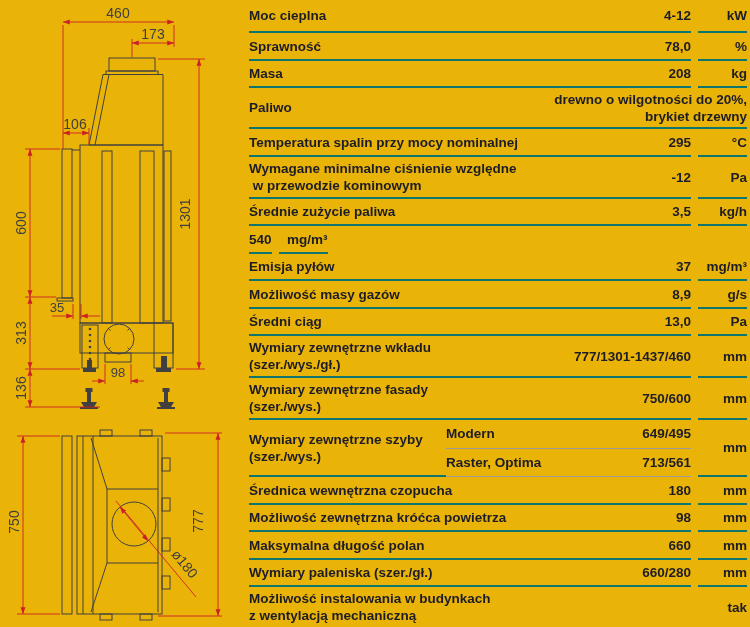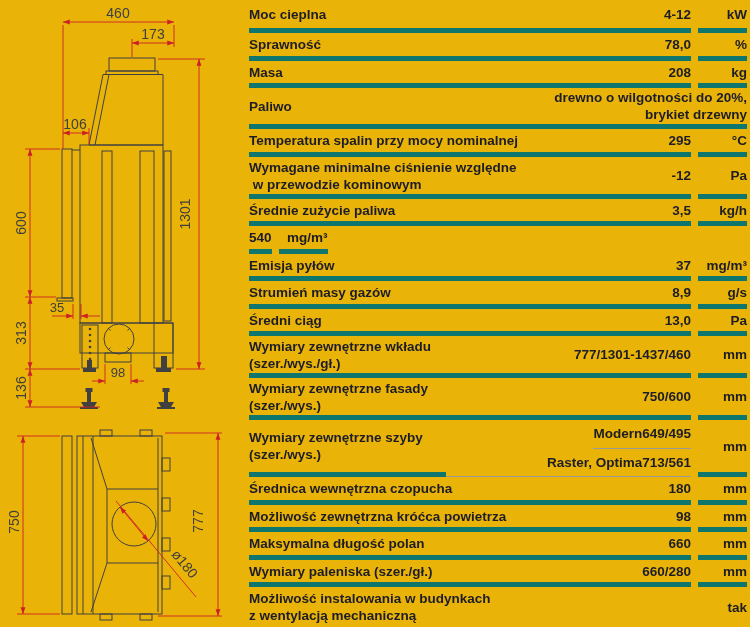--- a/index.html
+++ b/index.html
@@ -2,27 +2,27 @@
 <html><head>
 <meta charset="utf-8">
 <style>
   html,body{margin:0;padding:0;background:#fff;}
   .page{position:relative;width:750px;height:627px;background:#eab308;
         font-family:"Liberation Sans",sans-serif;overflow:hidden;}
   .drawings{position:absolute;left:0;top:0;}
   .spec{position:absolute;left:249px;top:0;width:498px;color:#1d1d27;
         font-size:13.5px;line-height:17px;font-weight:600;}
   .row{display:flex;align-items:stretch;box-sizing:border-box;}
-  .cell{display:flex;align-items:center;border-bottom:5px solid #0f766e;box-sizing:border-box;}
+  .cell{display:flex;align-items:center;border-bottom:2px solid #0f766e;box-sizing:border-box;}
   .c-label{flex:1 1 auto;justify-content:flex-start;white-space:pre-line;padding-right:6px;}
   .c-value{flex:0 0 auto;justify-content:flex-end;text-align:right;white-space:pre-line;}
   .no-unit .c-value{flex:1 1 auto;}
   .c-unit{flex:0 0 49px;margin-left:7px;justify-content:flex-end;}
   .row.no-border .cell{border-bottom:none;}
-  .subcol{flex:1 1 auto;display:flex;flex-direction:column;border-bottom:1px solid #9b9b9b;box-sizing:border-box;align-items:flex-end;}
+  .subcol{flex:1 1 auto;display:flex;flex-direction:column;border-bottom:1px solid #9b9b9b;box-sizing:border-box;}
   .subrow{flex:1;display:flex;align-items:center;}
   .subrow.mid{border-bottom:1px solid #9b9b9b;}
   .sublabel{flex:1 1 auto;}
   .subvalue{text-align:right;}
   text{font-family:"Liberation Sans",sans-serif;}
 </style>
 </head>
 <body>
 
 <div class="page">
@@ -214,21 +214,21 @@
       <div class="cell c-unit">mg/m³</div>
     </div>
 
     <div class="row" style="height:27px">
       <div class="cell c-label">Emisja pyłów</div>
       <div class="cell c-value">37</div>
       <div class="cell c-unit">mg/m³</div>
     </div>
 
     <div class="row" style="height:28px">
-      <div class="cell c-label">Strumień masy gazów</div>
+      <div class="cell c-label">Możliwość masy gazów</div>
       <div class="cell c-value">8,9</div>
       <div class="cell c-unit">g/s</div>
     </div>
 
     <div class="row" style="height:27px">
       <div class="cell c-label">Średni ciąg</div>
       <div class="cell c-value">13,0</div>
       <div class="cell c-unit">Pa</div>
     </div>
 

